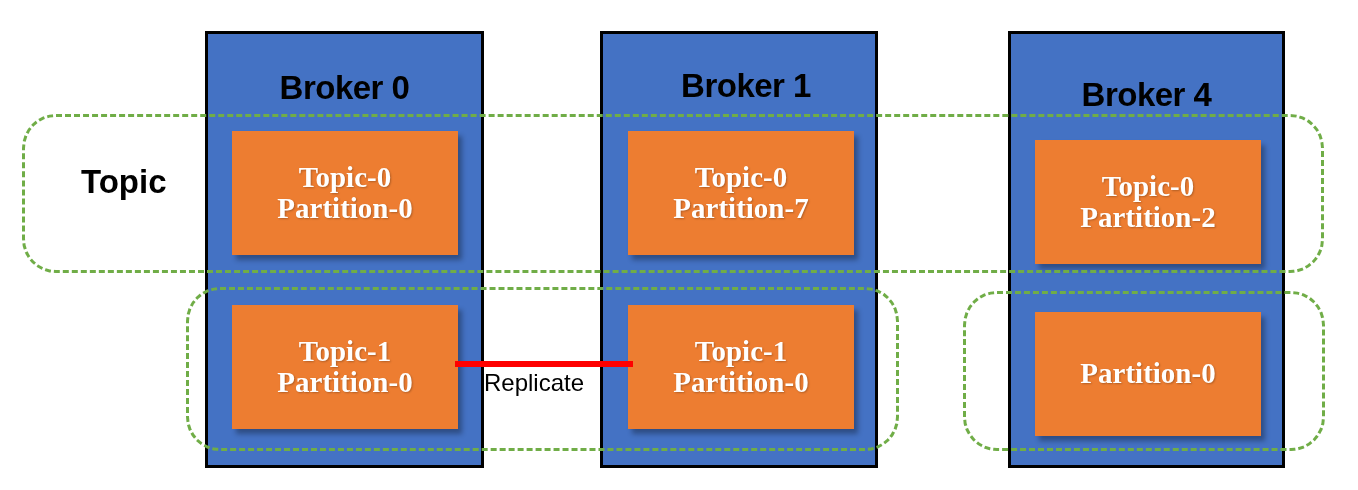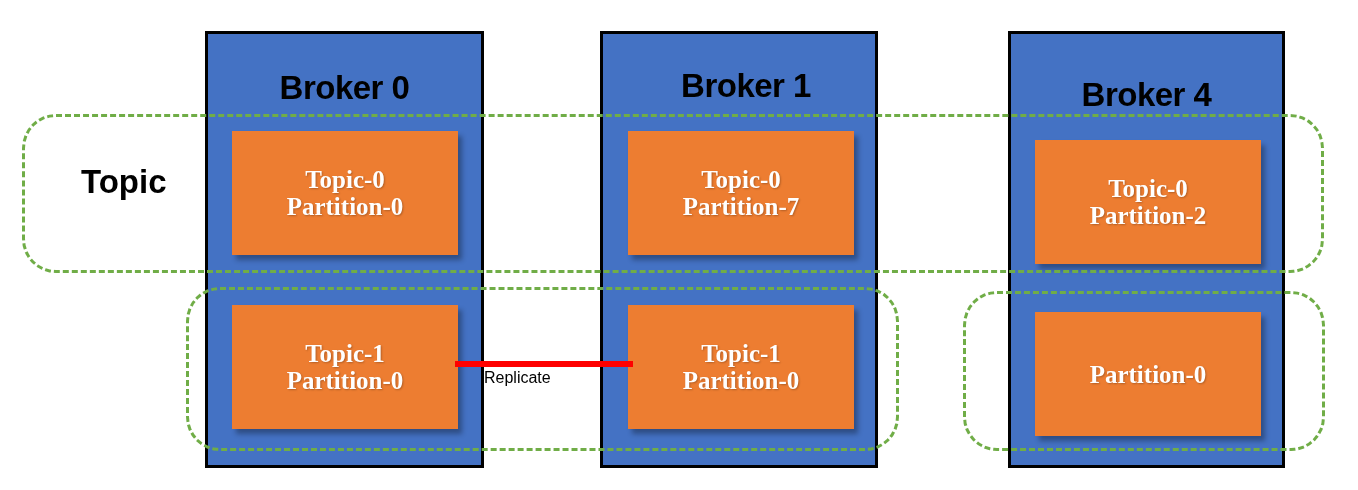--- a/index.html
+++ b/index.html
@@ -48,21 +48,21 @@
     flex-direction: column;
     align-items: center;
     justify-content: center;
     box-shadow: 4px 5px 5px rgba(0,0,0,0.32);
     z-index: 5;
   }
   .partition span {
     display: block;
     font-family: "Liberation Serif", serif;
     font-weight: bold;
-    font-size: 25px;
+    font-size: 29px;
     line-height: 1.08;
     color: #FFFFFF;
     text-align: center;
     white-space: nowrap;
     text-shadow: 1px 1px 2px rgba(0,0,0,0.25);
   }
 
   
   .topic-group {
     position: absolute;
@@ -86,21 +86,21 @@
   
   .replicate-line {
     position: absolute;
     background: #FF0000;
     height: 6px;
     z-index: 6;
   }
   .replicate-label {
     position: absolute;
     font-family: "Liberation Sans", sans-serif;
-    font-size: 16px;
+    font-size: 24px;
     color: #000000;
     white-space: nowrap;
     background: transparent;
     z-index: 7;
   }
 </style>
 </head>
 <body>
 
 <div id="canvas">

